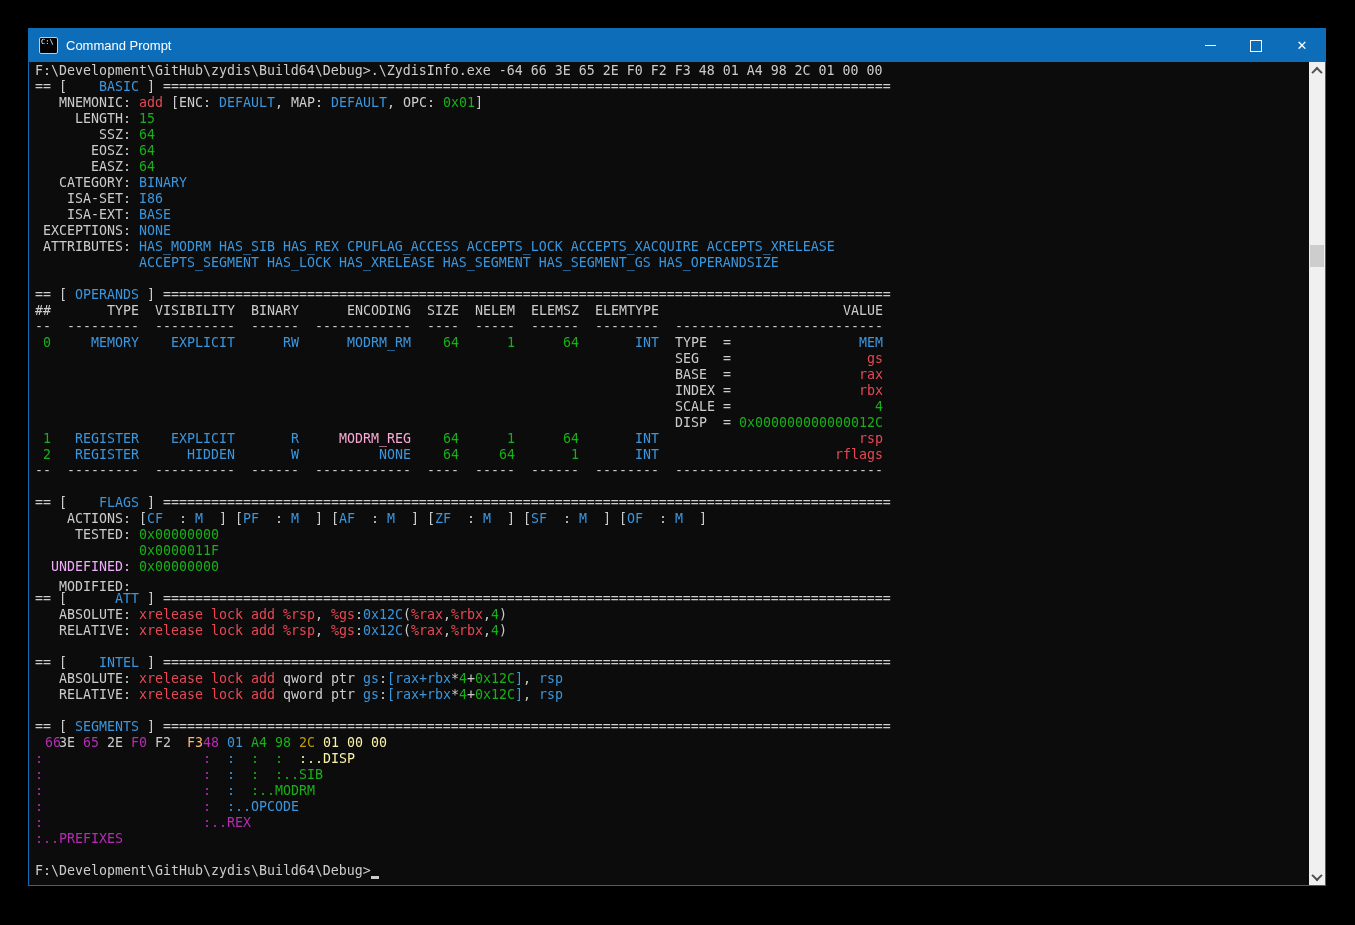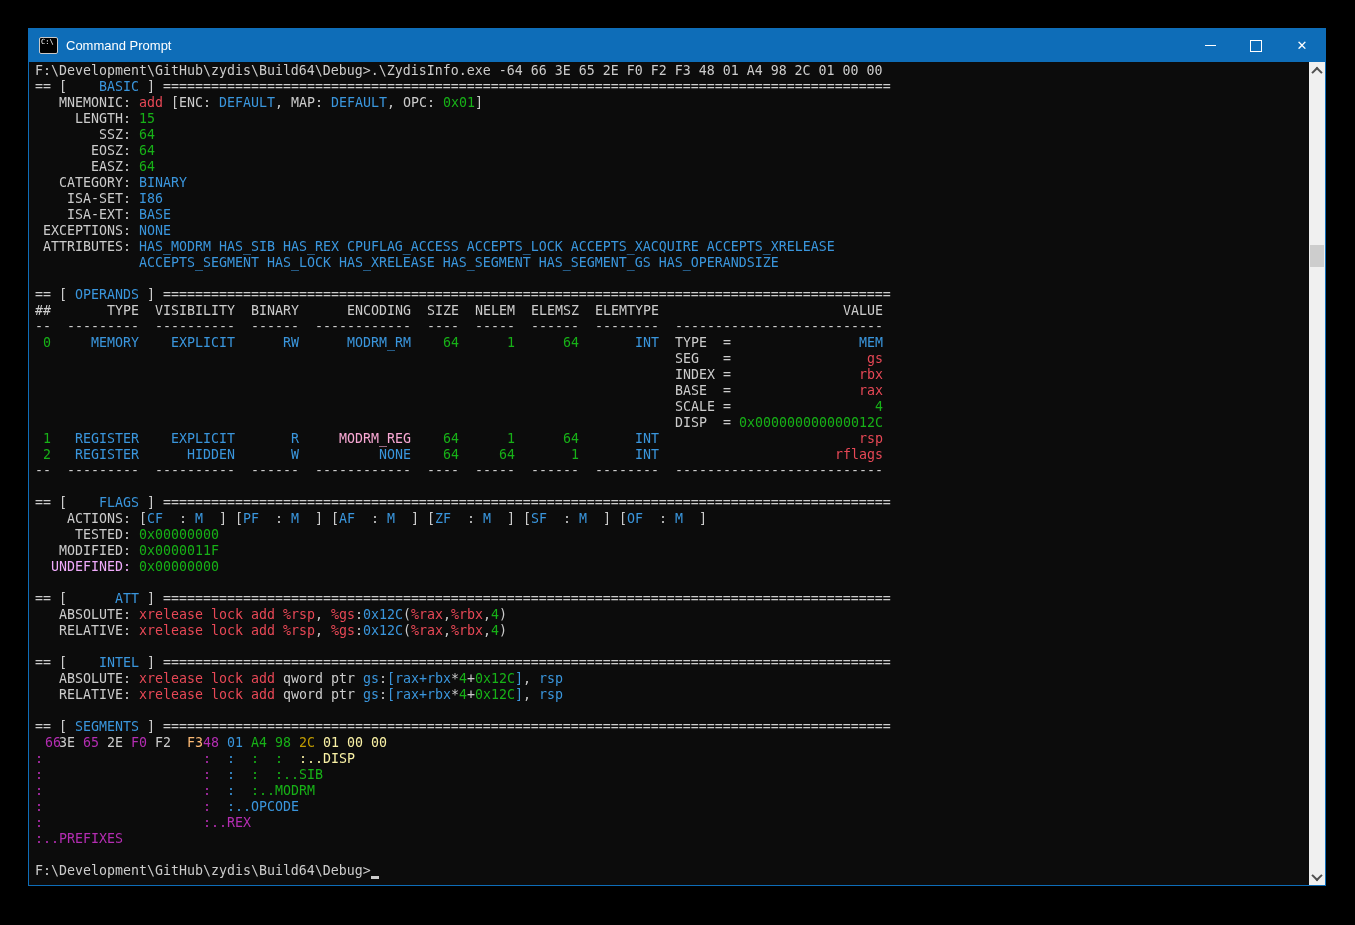--- a/index.html
+++ b/index.html
@@ -177,26 +177,26 @@
         <span class="seg" style="color: rgb(23, 177, 23); left: 528px;">64</span>
         <span class="seg" style="color: rgb(58, 150, 221); left: 600px;">INT</span>
         <span class="seg" style="color: rgb(204, 204, 204); left: 640px;">TYPE  =</span>
         <span class="seg" style="color: rgb(58, 150, 221); left: 824px;">MEM</span>
       </div>
       <div class="line">
         <span class="seg" style="color: rgb(204, 204, 204); left: 640px;">SEG   =</span>
         <span class="seg" style="color: rgb(231, 72, 86); left: 832px;">gs</span>
       </div>
       <div class="line">
+        <span class="seg" style="color: rgb(204, 204, 204); left: 640px;">BASE  =</span>
+        <span class="seg" style="color: rgb(231, 72, 86); left: 824px;">rax</span>
+      </div>
+      <div class="line">
         <span class="seg" style="color: rgb(204, 204, 204); left: 640px;">INDEX =</span>
         <span class="seg" style="color: rgb(231, 72, 86); left: 824px;">rbx</span>
-      </div>
-      <div class="line">
-        <span class="seg" style="color: rgb(204, 204, 204); left: 640px;">BASE  =</span>
-        <span class="seg" style="color: rgb(231, 72, 86); left: 824px;">rax</span>
       </div>
       <div class="line">
         <span class="seg" style="color: rgb(204, 204, 204); left: 640px;">SCALE =</span>
         <span class="seg" style="color: rgb(23, 177, 23); left: 840px;">4</span>
       </div>
       <div class="line">
         <span class="seg" style="color: rgb(204, 204, 204); left: 640px;">DISP  =</span>
         <span class="seg" style="color: rgb(23, 177, 23); left: 704px;">0x000000000000012C</span>
       </div>
       <div class="line">
@@ -267,21 +267,21 @@
         <span class="seg" style="color: rgb(58, 150, 221); left: 592px;">OF</span>
         <span class="seg" style="color: rgb(204, 204, 204); left: 624px;">:</span>
         <span class="seg" style="color: rgb(58, 150, 221); left: 640px;">M</span>
         <span class="seg" style="color: rgb(204, 204, 204); left: 664px;">]</span>
       </div>
       <div class="line">
         <span class="seg" style="color: rgb(204, 204, 204); left: 0px;">     TESTED: </span>
         <span class="seg" style="color: rgb(23, 177, 23); left: 104px;">0x00000000</span>
       </div>
       <div class="line">
-        <span class="seg" style="color: rgb(204, 204, 204); left: 0px;">   MODIFIED: </span>
+        <span class="seg" style="color: rgb(204, 204, 204); left: 0px; margin-top: 36px;">   MODIFIED: </span>
         <span class="seg" style="color: rgb(23, 177, 23); left: 104px;">0x0000011F</span>
       </div>
       <div class="line">
         <span class="seg" style="color: #f0abfc; left: 0px;">  UNDEFINED: </span>
         <span class="seg" style="color: rgb(23, 177, 23); left: 104px;">0x00000000</span>
       </div>
       <div class="line"></div>
       <div class="line">
         <span class="seg" style="color: rgb(204, 204, 204); left: 0px;">== [</span>
         <span class="seg" style="color: rgb(58, 150, 221); left: 32px;">      ATT</span>

